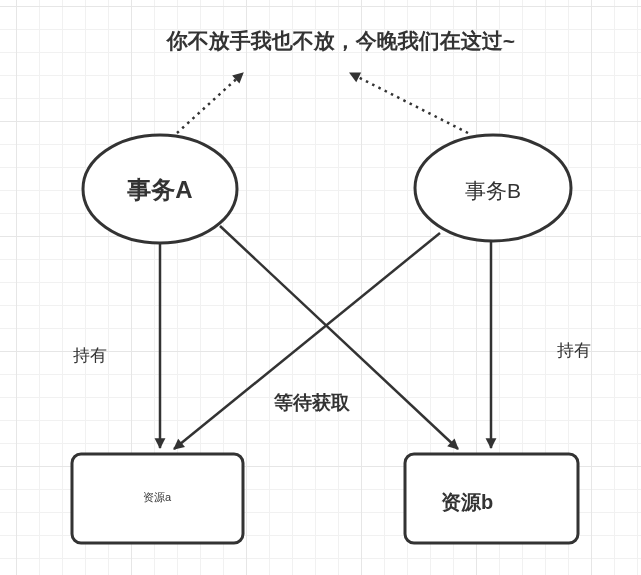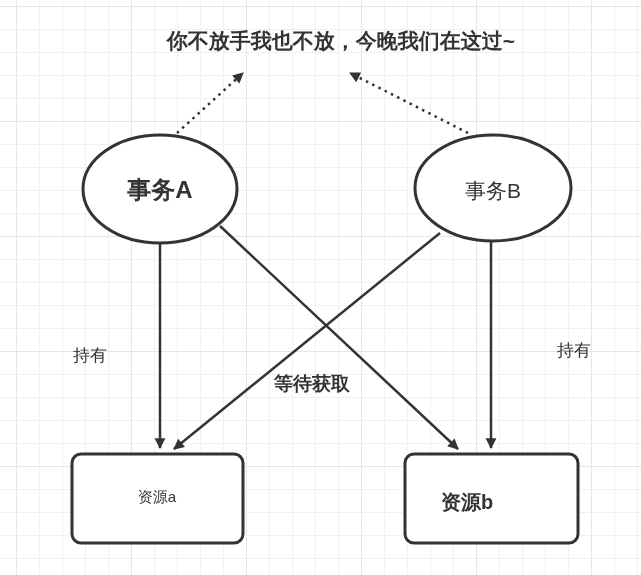--- a/index.html
+++ b/index.html
@@ -33,25 +33,25 @@
     position: absolute;
     transform: translate(-50%, -50%);
     color: #333333;
     white-space: nowrap;
     line-height: 1.1;
     user-select: none;
   }
   .caption      { left: 341px; top:  41px; font-size: 21px; font-weight: bold; }
   .tx-a-label   { left: 160px; top: 190px; font-size: 24px; font-weight: bold; }
   .tx-b-label   { left: 493px; top: 191px; font-size: 21px; font-weight: normal; }
-  .res-a-label  { left: 157px; top: 497px; font-size: 15px; font-weight: normal; }
+  .res-a-label  { left: 157px; top: 497px; font-size: 11px; font-weight: normal; }
   .res-b-label  { left: 467px; top: 502px; font-size: 20px; font-weight: bold; }
   .hold-left    { left:  90px; top: 356px; font-size: 17px; font-weight: normal; }
   .hold-right   { left: 574px; top: 351px; font-size: 17px; font-weight: normal; }
-  .wait-label   { left: 312px; top: 384px; font-size: 19px; font-weight: bold; }
+  .wait-label   { left: 312px; top: 403px; font-size: 19px; font-weight: bold; }
 </style>
 </head>
 <body>
 
 <div class="canvas">
 
   <svg class="diagram" viewBox="0 0 641 575">
     <defs>
       <marker id="arrowhead" viewBox="0 0 12 12" refX="10" refY="6" markerWidth="15" markerHeight="13" orient="auto" markerUnits="userSpaceOnUse">
         <path d="M1,1 L11,6 L1,11 Z" fill="#333333"></path>

